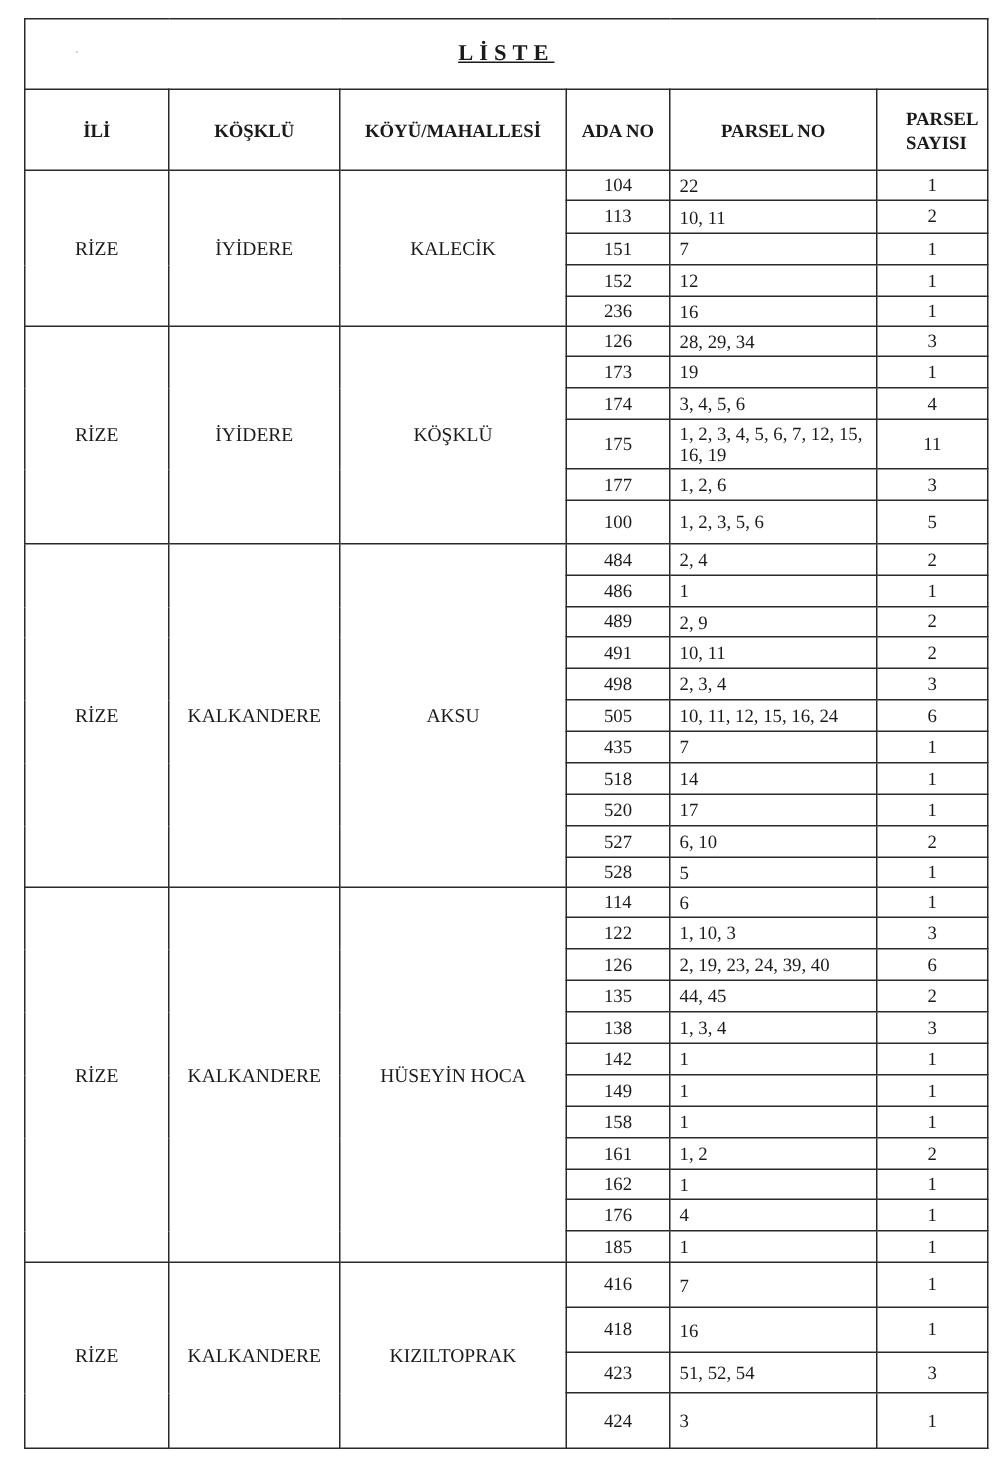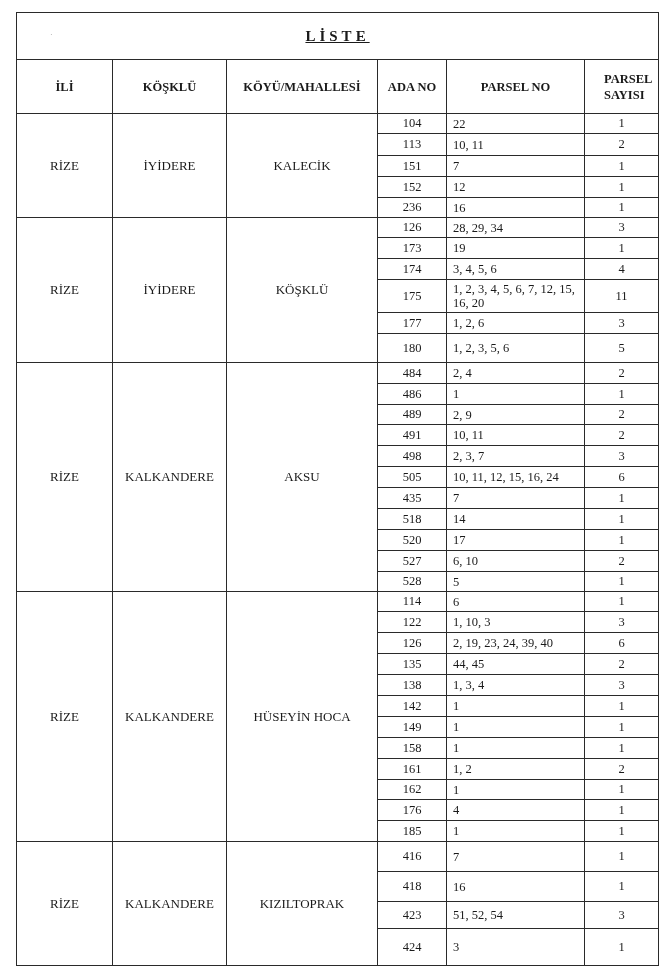--- a/index.html
+++ b/index.html
@@ -88,30 +88,30 @@
           <td class="l">19</td>
           <td class="c">1</td>
         </tr>
         <tr style="height: 21px;">
           <td class="c">174</td>
           <td class="l">3, 4, 5, 6</td>
           <td class="c">4</td>
         </tr>
         <tr style="height: 33px;">
           <td class="c">175</td>
-          <td class="l">1, 2, 3, 4, 5, 6, 7, 12, 15, 16, 20</td>
+          <td class="l">1, 2, 3, 4, 5, 6, 7, 12, 15, 16, 19</td>
           <td class="c">11</td>
         </tr>
         <tr style="height: 21px;">
           <td class="c">177</td>
           <td class="l">1, 2, 6</td>
           <td class="c">3</td>
         </tr>
         <tr style="height: 29px;">
-          <td class="c">180</td>
+          <td class="c">100</td>
           <td class="l">1, 2, 3, 5, 6</td>
           <td class="c">5</td>
         </tr>
         <tr style="height: 21px;">
           <td class="group" rowspan="11">RİZE</td>
           <td class="group" rowspan="11">KALKANDERE</td>
           <td class="group" rowspan="11">AKSU</td>
           <td class="c">484</td>
           <td class="l">2, 4</td>
           <td class="c">2</td>
@@ -126,21 +126,21 @@
           <td class="l">2, 9</td>
           <td class="c">2</td>
         </tr>
         <tr style="height: 21px;">
           <td class="c">491</td>
           <td class="l">10, 11</td>
           <td class="c">2</td>
         </tr>
         <tr style="height: 21px;">
           <td class="c">498</td>
-          <td class="l">2, 3, 7</td>
+          <td class="l">2, 3, 4</td>
           <td class="c">3</td>
         </tr>
         <tr style="height: 21px;">
           <td class="c">505</td>
           <td class="l">10, 11, 12, 15, 16, 24</td>
           <td class="c">6</td>
         </tr>
         <tr style="height: 21px;">
           <td class="c">435</td>
           <td class="l">7</td>

